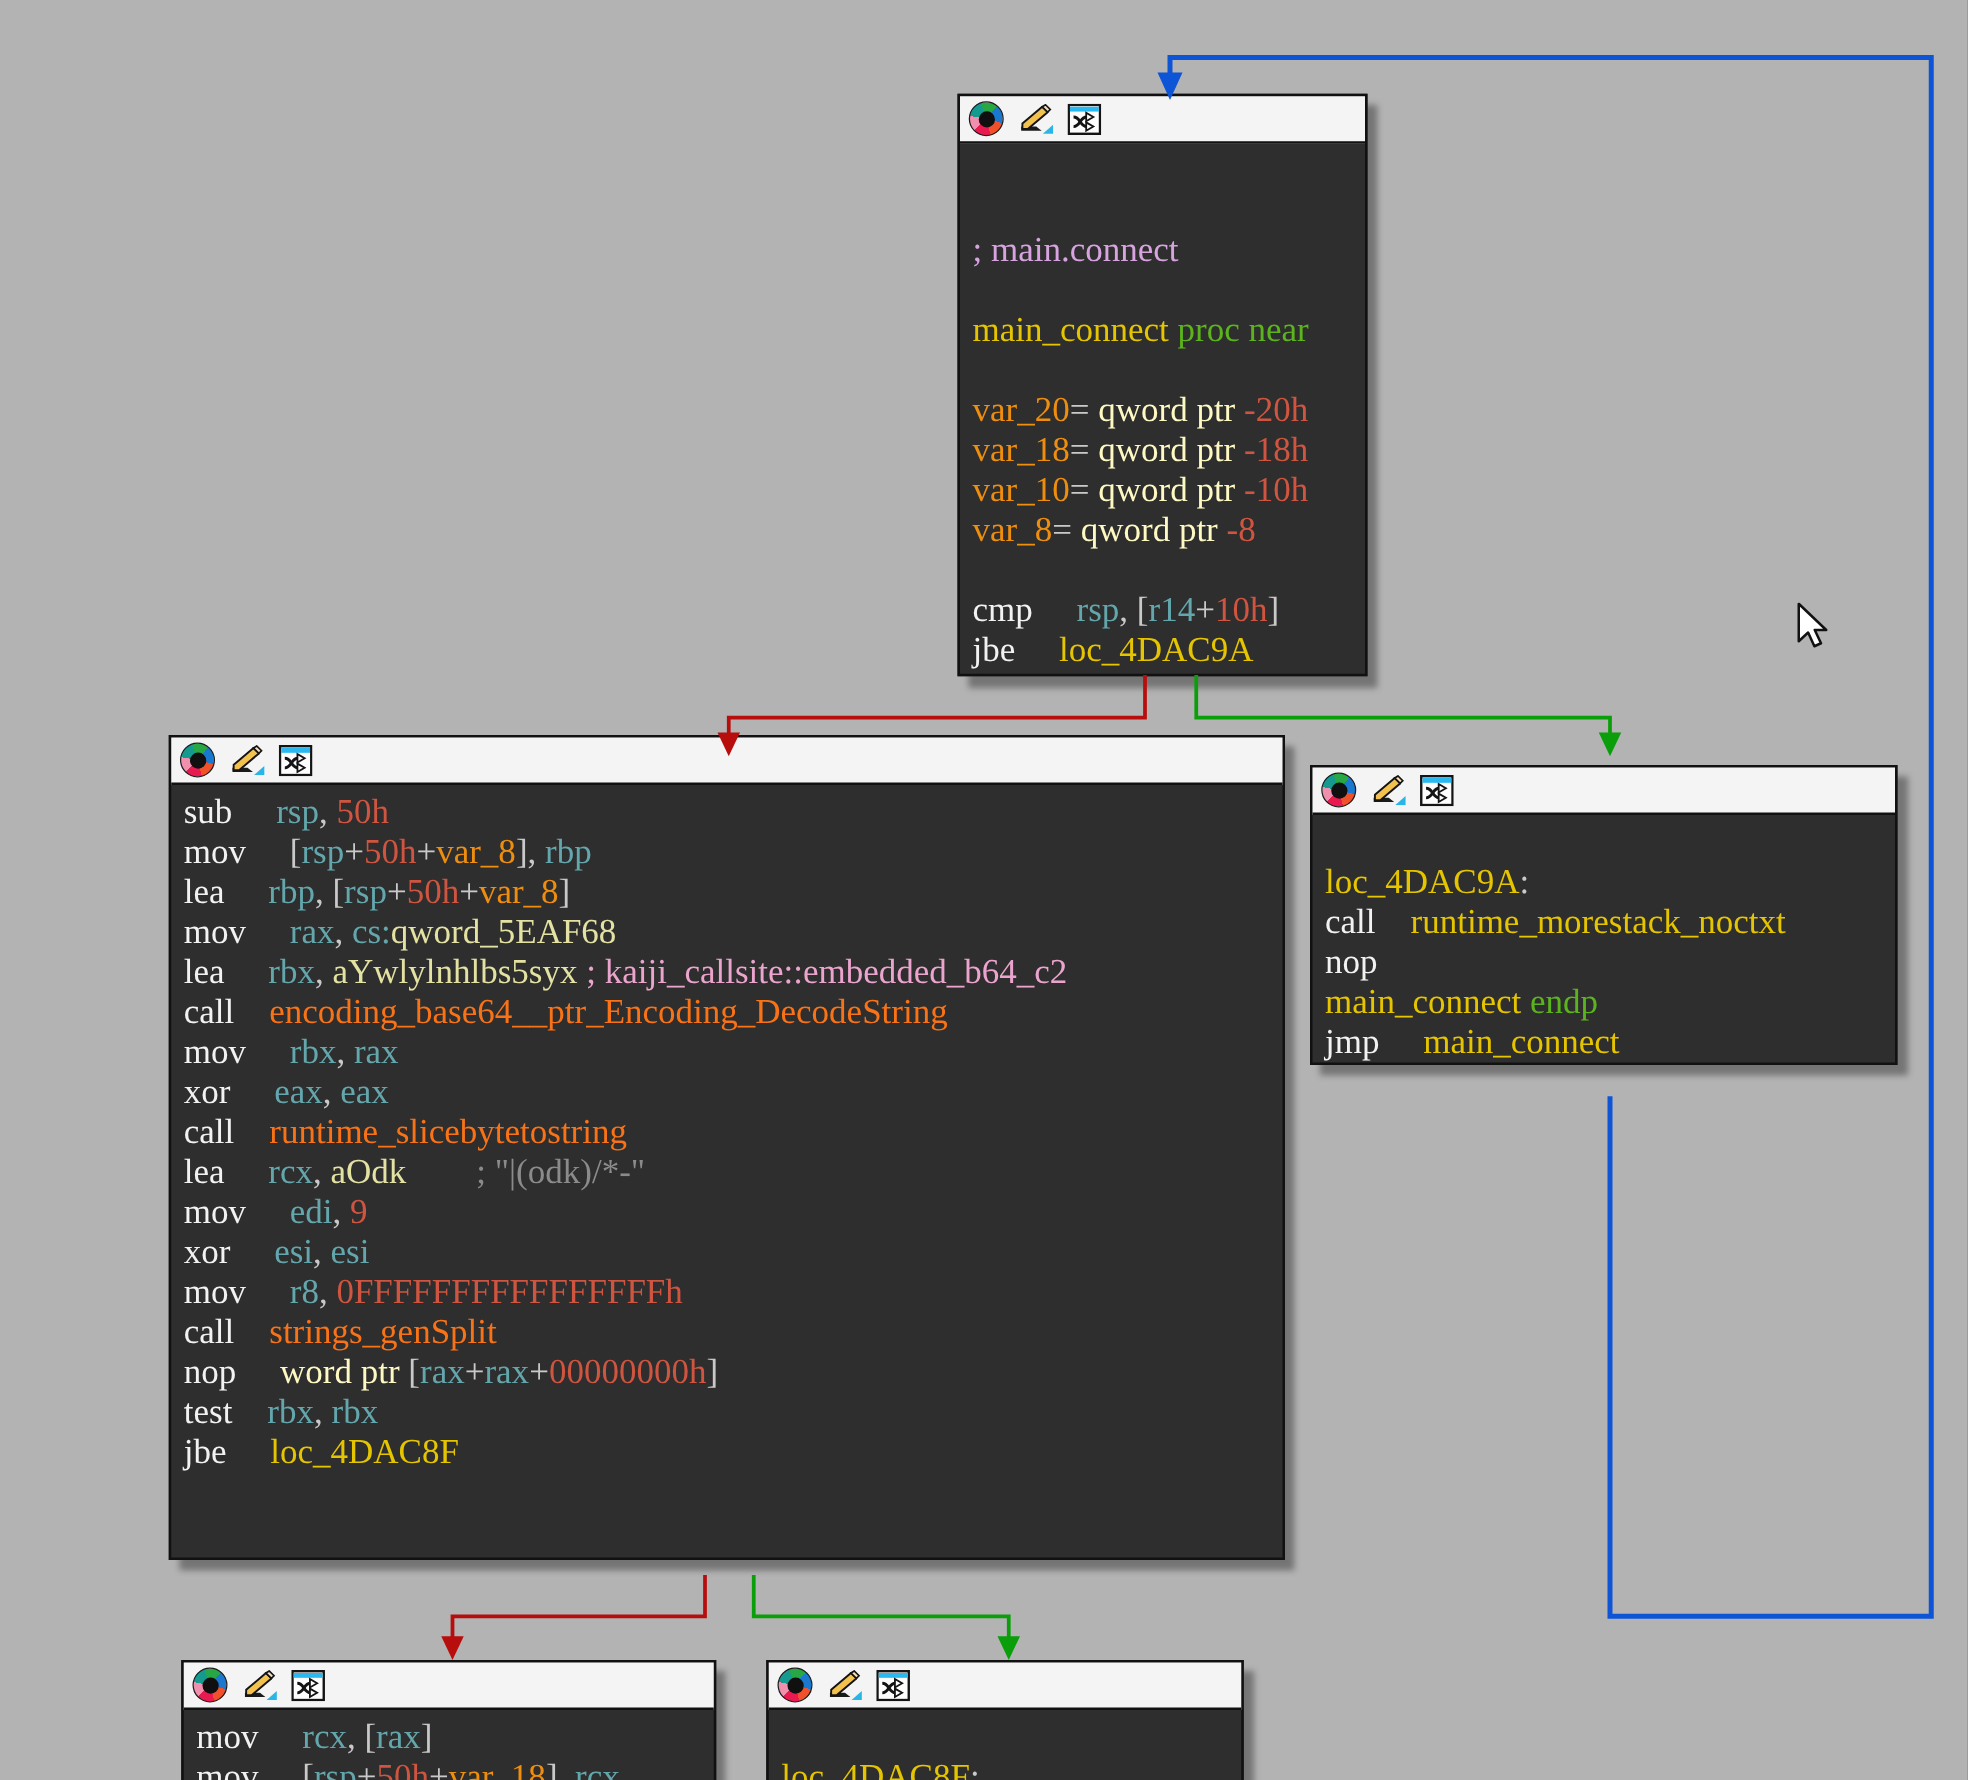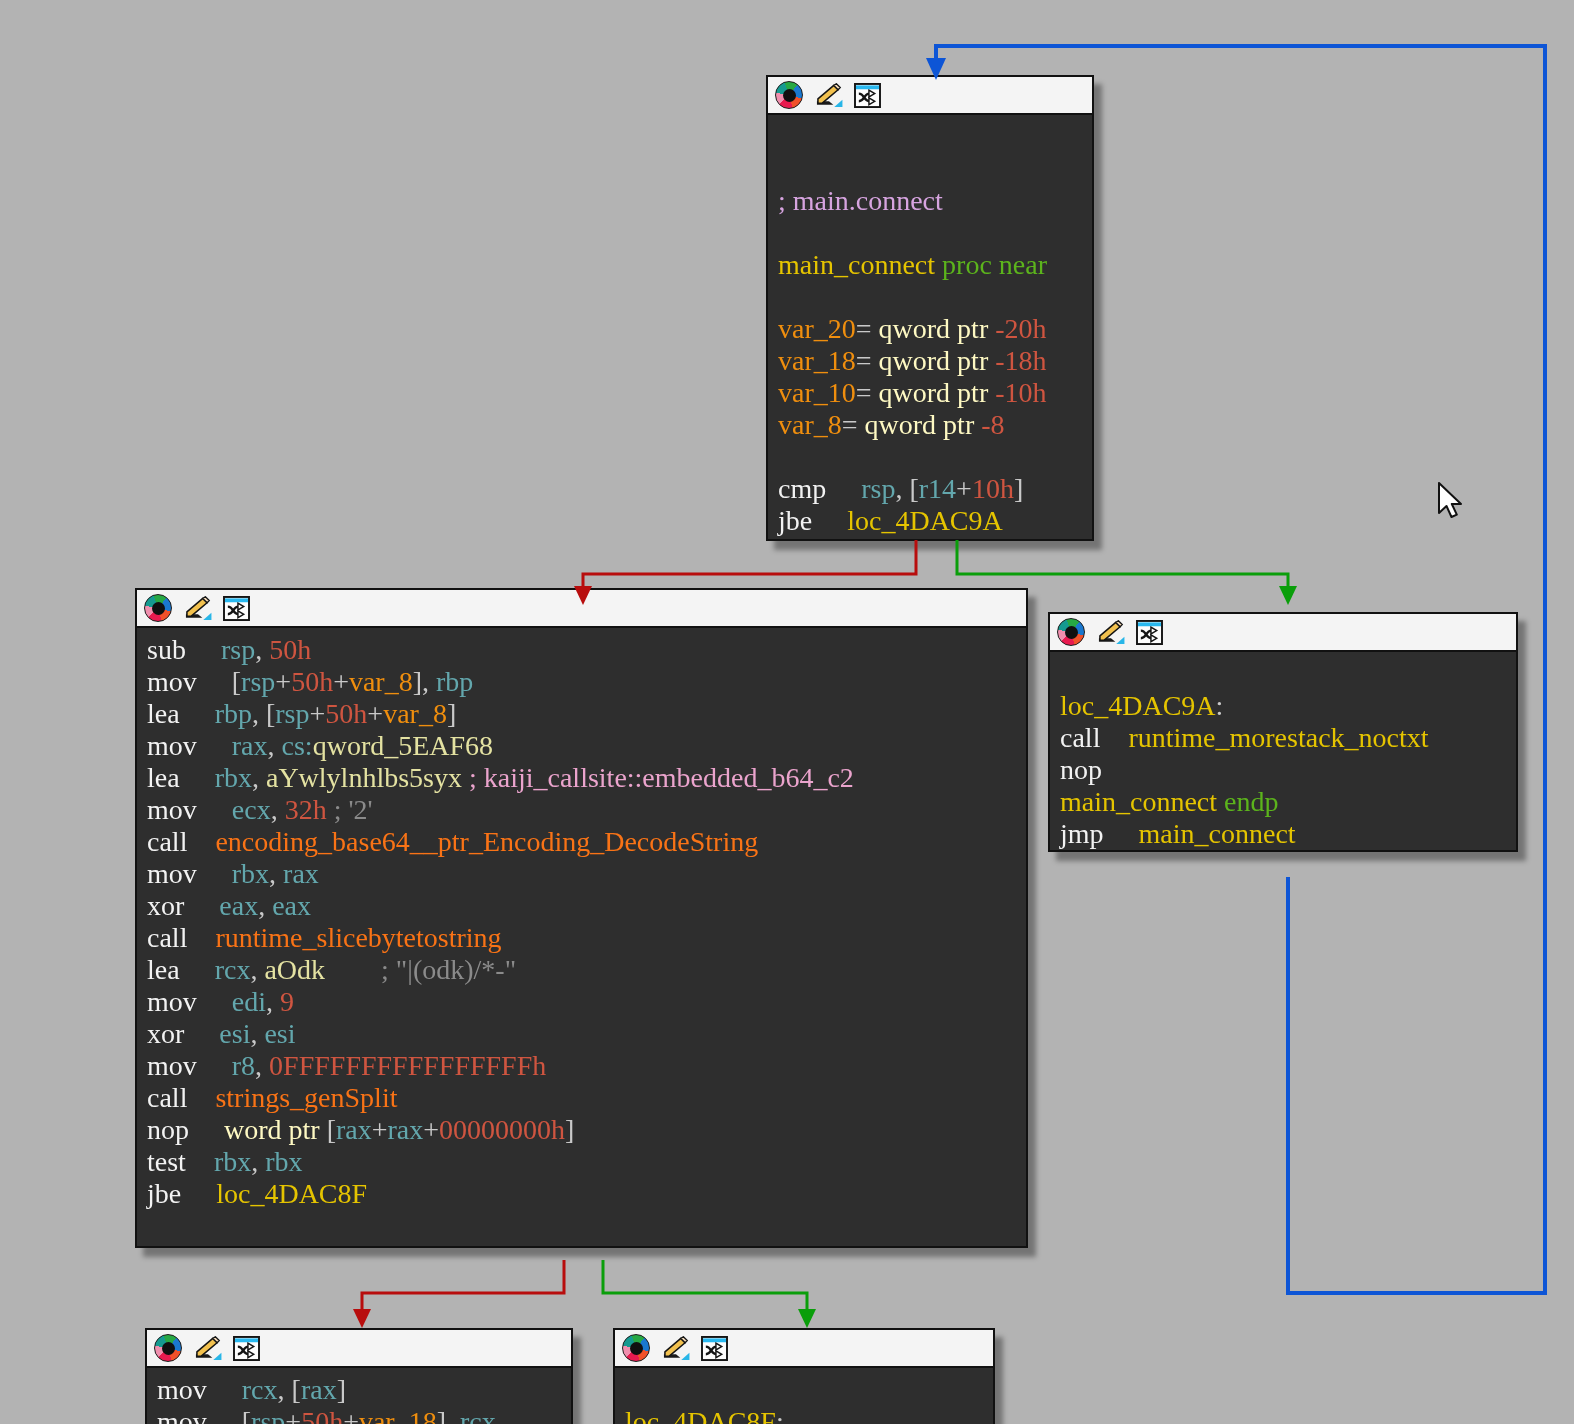--- a/index.html
+++ b/index.html
@@ -107,21 +107,20 @@
           <path d="M15.5 15.5 L21.5 19 L15.5 22.5 Z" fill="#fdfdfd" stroke="#141414" stroke-width="1.5"></path>
         </svg>
       </span>
     </div>
     <div class="block-body">
         <div class="asm-line"><span class="tk-mn">sub     </span><span class="tk-reg">rsp</span><span class="tk-punct">, </span><span class="tk-num">50h</span></div>
         <div class="asm-line"><span class="tk-mn">mov     </span><span class="tk-punct">[</span><span class="tk-reg">rsp</span><span class="tk-punct">+</span><span class="tk-num">50h</span><span class="tk-punct">+</span><span class="tk-var">var_8</span><span class="tk-punct">]</span><span class="tk-punct">, </span><span class="tk-reg">rbp</span></div>
         <div class="asm-line"><span class="tk-mn">lea     </span><span class="tk-reg">rbp</span><span class="tk-punct">, [</span><span class="tk-reg">rsp</span><span class="tk-punct">+</span><span class="tk-num">50h</span><span class="tk-punct">+</span><span class="tk-var">var_8</span><span class="tk-punct">]</span></div>
         <div class="asm-line"><span class="tk-mn">mov     </span><span class="tk-reg">rax</span><span class="tk-punct">, </span><span class="tk-reg">cs:</span><span class="tk-data">qword_5EAF68</span></div>
         <div class="asm-line"><span class="tk-mn">lea     </span><span class="tk-reg">rbx</span><span class="tk-punct">, </span><span class="tk-data">aYwlylnhlbs5syx</span><span class="tk-punct"> </span><span class="tk-cpink">; kaiji_callsite::embedded_b64_c2</span></div>
-        <div class="asm-line"><span class="tk-mn">mov     </span><span class="tk-reg">ecx</span><span class="tk-punct">, </span><span class="tk-num">32h</span><span class="tk-punct"> </span><span class="tk-cgray">; '2'</span></div>
         <div class="asm-line"><span class="tk-mn">call    </span><span class="tk-func">encoding_base64__ptr_Encoding_DecodeString</span></div>
         <div class="asm-line"><span class="tk-mn">mov     </span><span class="tk-reg">rbx</span><span class="tk-punct">, </span><span class="tk-reg">rax</span></div>
         <div class="asm-line"><span class="tk-mn">xor     </span><span class="tk-reg">eax</span><span class="tk-punct">, </span><span class="tk-reg">eax</span></div>
         <div class="asm-line"><span class="tk-mn">call    </span><span class="tk-func">runtime_slicebytetostring</span></div>
         <div class="asm-line"><span class="tk-mn">lea     </span><span class="tk-reg">rcx</span><span class="tk-punct">, </span><span class="tk-data">aOdk</span><span class="tk-punct">        </span><span class="tk-cgray">; "|(odk)/*-"</span></div>
         <div class="asm-line"><span class="tk-mn">mov     </span><span class="tk-reg">edi</span><span class="tk-punct">, </span><span class="tk-num">9</span></div>
         <div class="asm-line"><span class="tk-mn">xor     </span><span class="tk-reg">esi</span><span class="tk-punct">, </span><span class="tk-reg">esi</span></div>
         <div class="asm-line"><span class="tk-mn">mov     </span><span class="tk-reg">r8</span><span class="tk-punct">, </span><span class="tk-num">0FFFFFFFFFFFFFFFFh</span></div>
         <div class="asm-line"><span class="tk-mn">call    </span><span class="tk-func">strings_genSplit</span></div>
         <div class="asm-line"><span class="tk-mn">nop     </span><span class="tk-kw">word ptr </span><span class="tk-punct">[</span><span class="tk-reg">rax</span><span class="tk-punct">+</span><span class="tk-reg">rax</span><span class="tk-punct">+</span><span class="tk-num">00000000h</span><span class="tk-punct">]</span></div>

